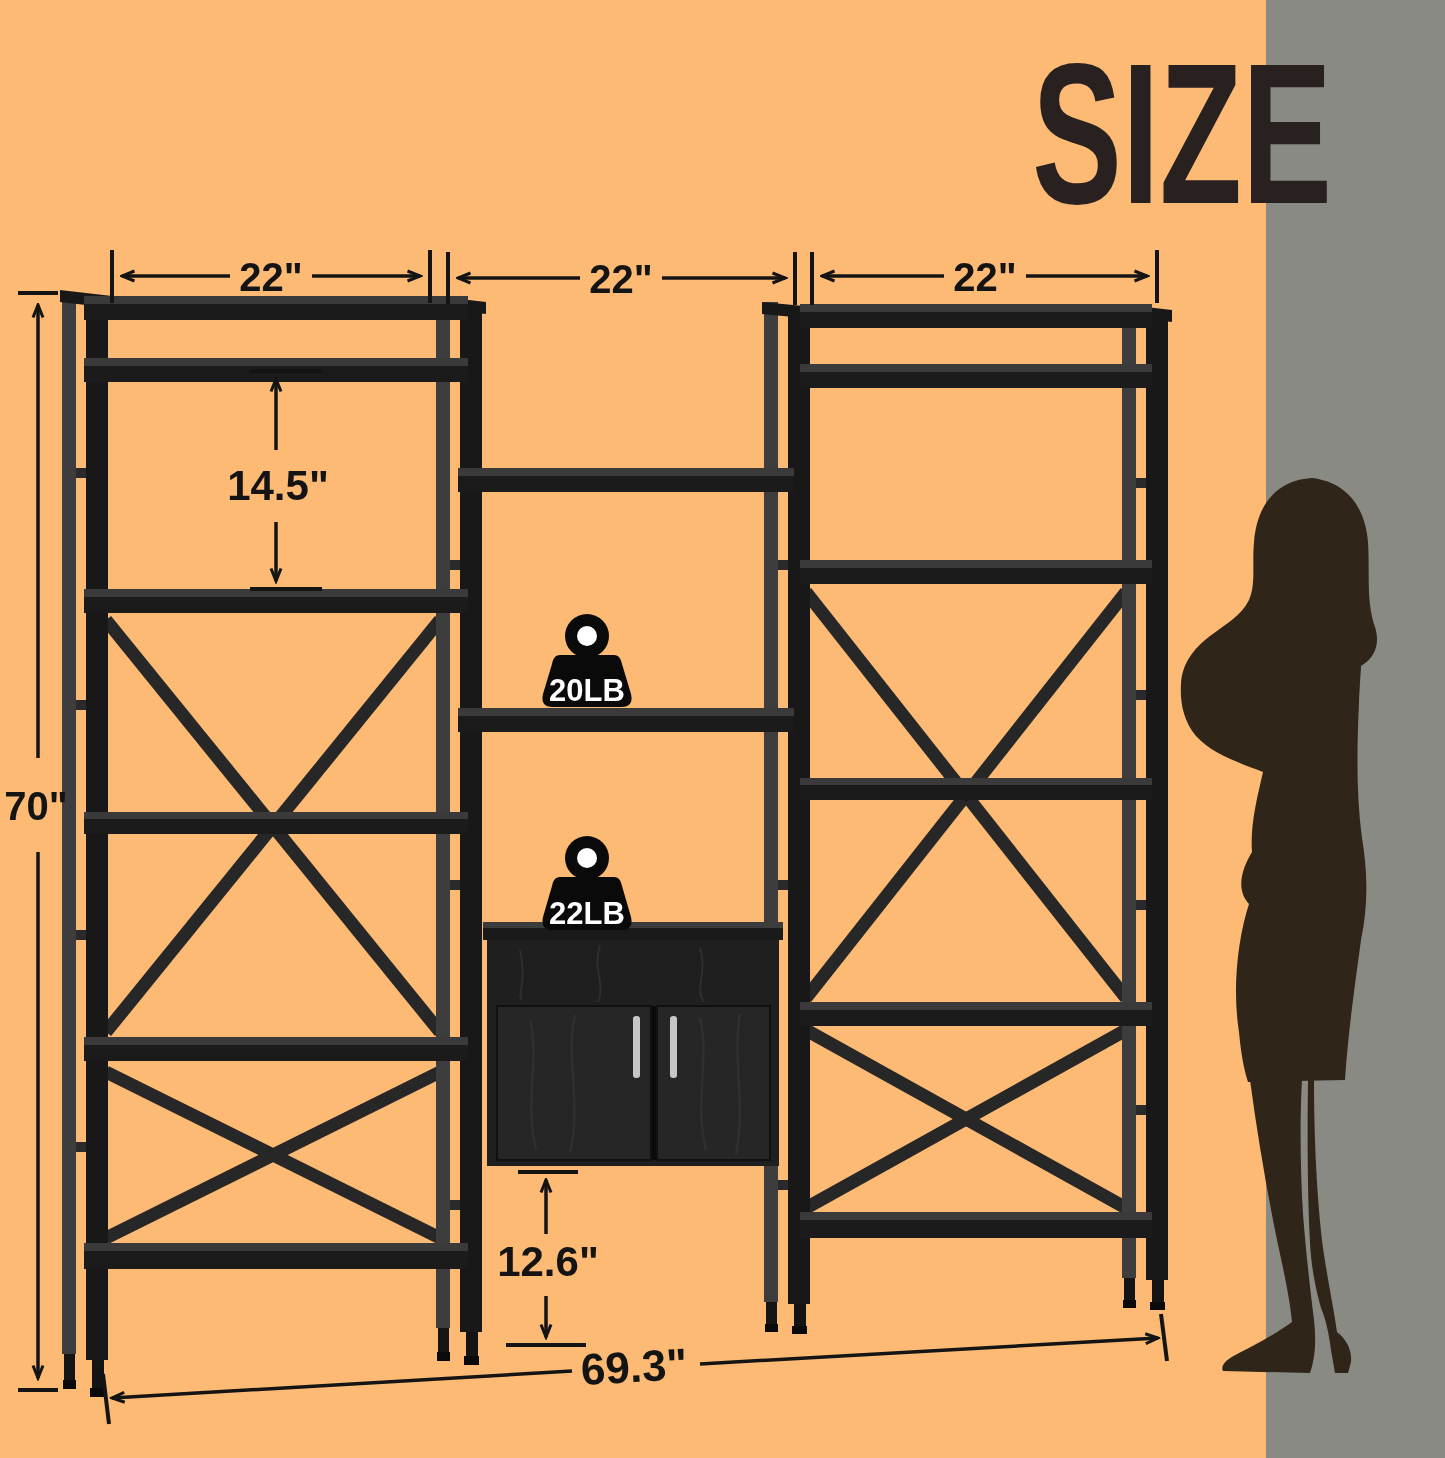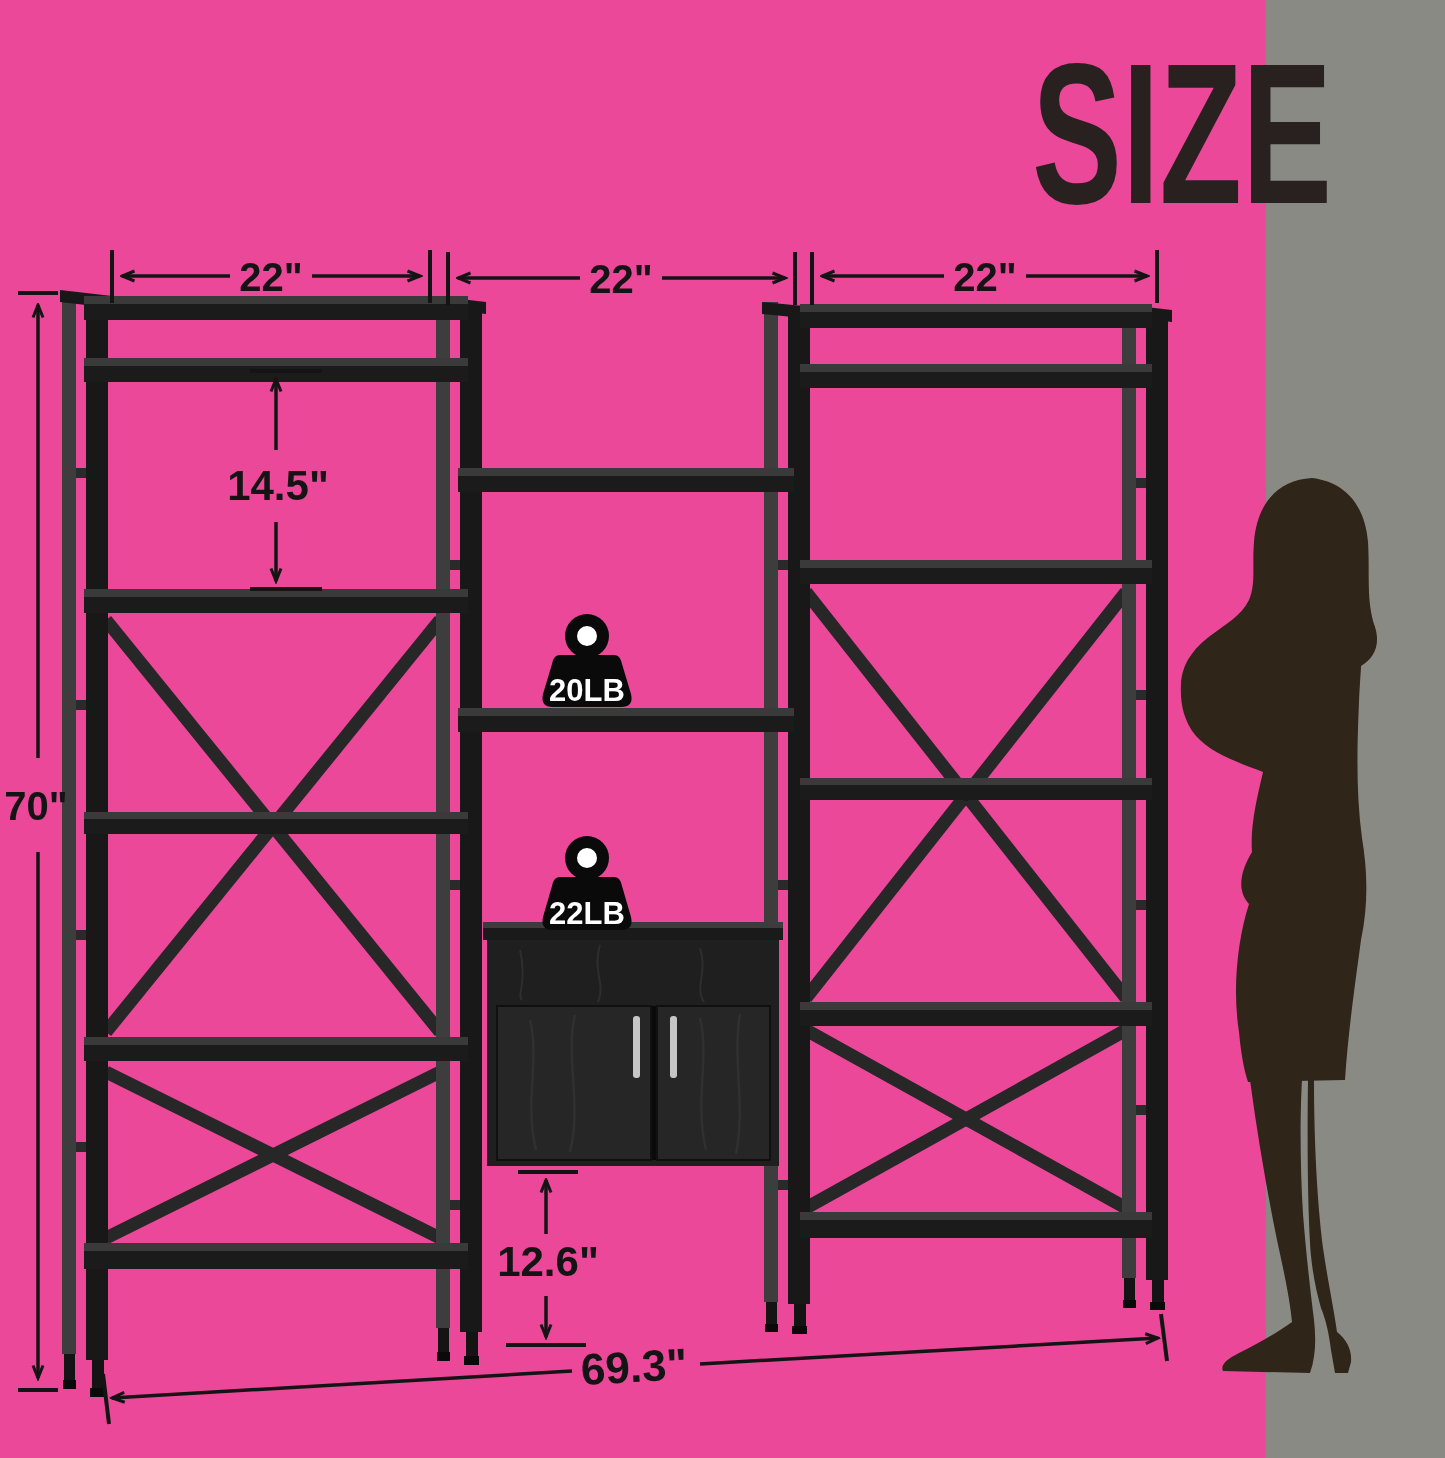--- a/index.html
+++ b/index.html
@@ -1,16 +1,16 @@
 <!DOCTYPE html>
 <html><head>
 <meta charset="utf-8">
 <style>
   html,body{margin:0;padding:0;background:#ffffff;}
-  .stage{position:relative;width:1445px;height:1458px;overflow:hidden;background:#ec4899;
+  .stage{position:relative;width:1445px;height:1458px;overflow:hidden;background:#fdba74;
          font-family:"Liberation Sans",sans-serif;}
   svg{display:block;}
   svg text{font-family:"Liberation Sans","DejaVu Sans",sans-serif;}
   .dim-line{stroke:#141414;stroke-width:3.5;fill:none;}
   .dim-tick{stroke:#141414;stroke-width:4;fill:none;}
   .dim-label{fill:#141414;font-weight:bold;}
   .frame-dark{fill:#181818;}
   .frame-mid{fill:#3d3d3d;}
   .shelf-top{fill:#3a3a3a;}
   .shelf-body{fill:#1b1b1b;}

